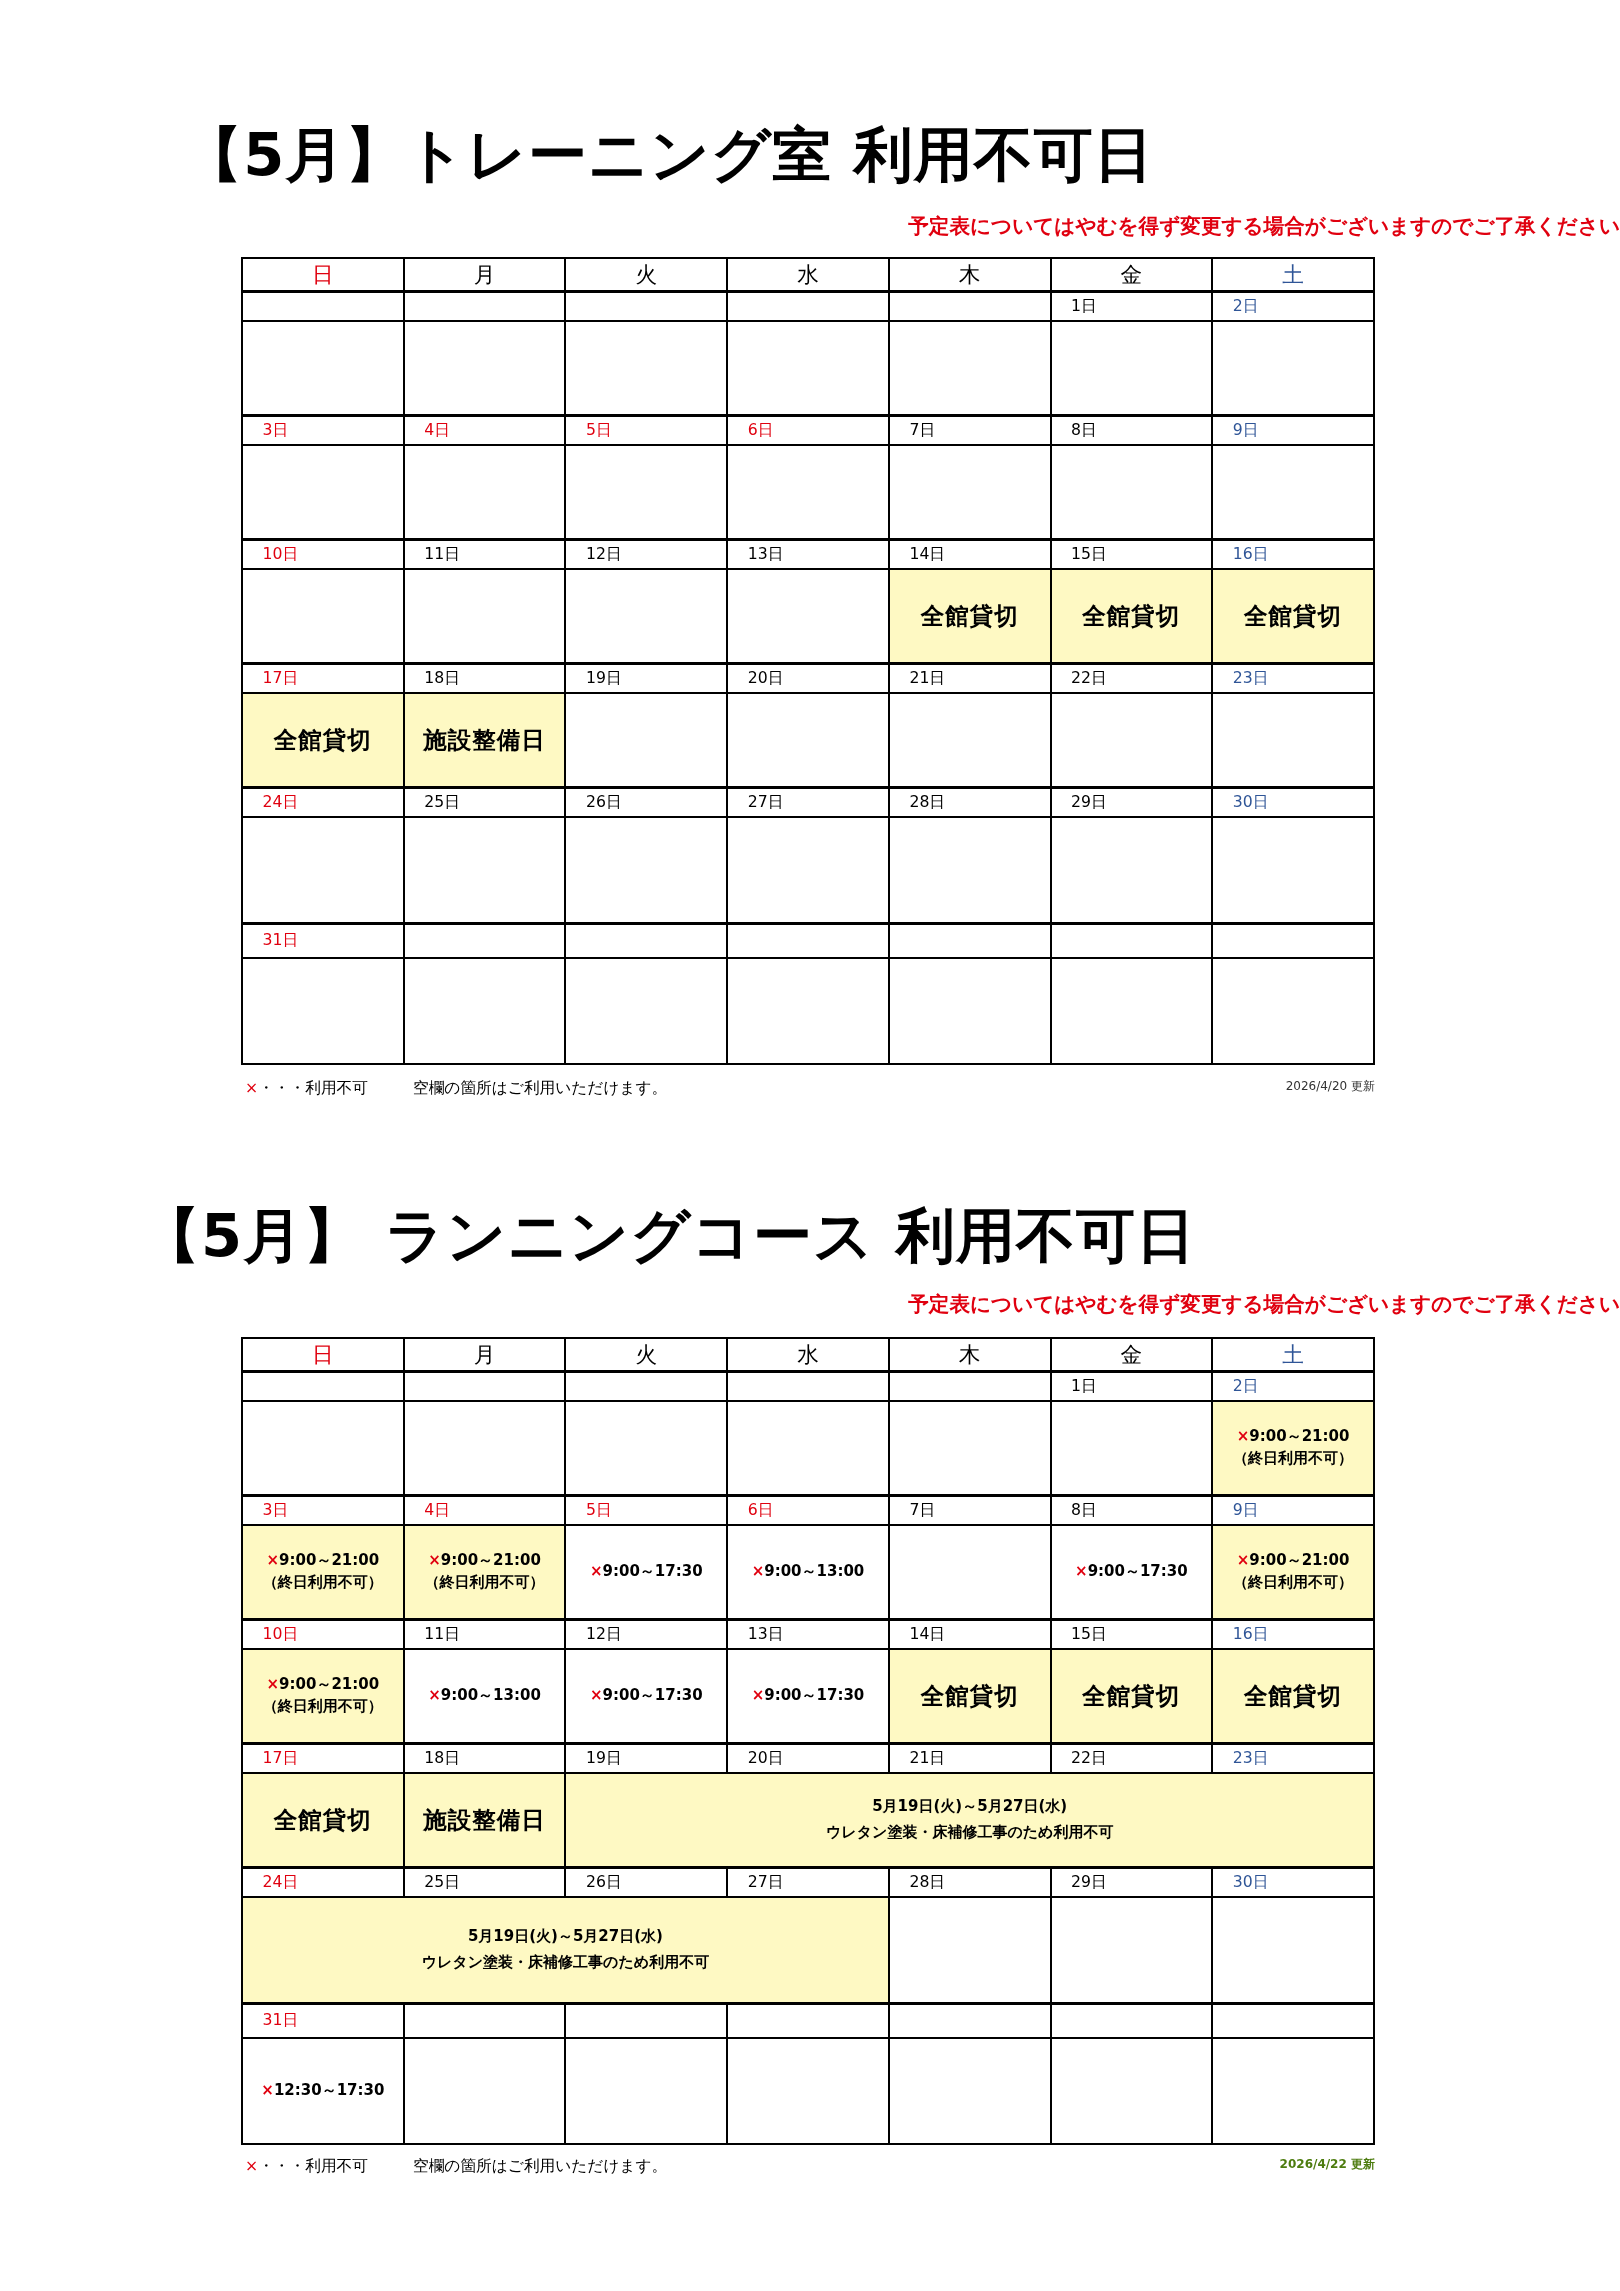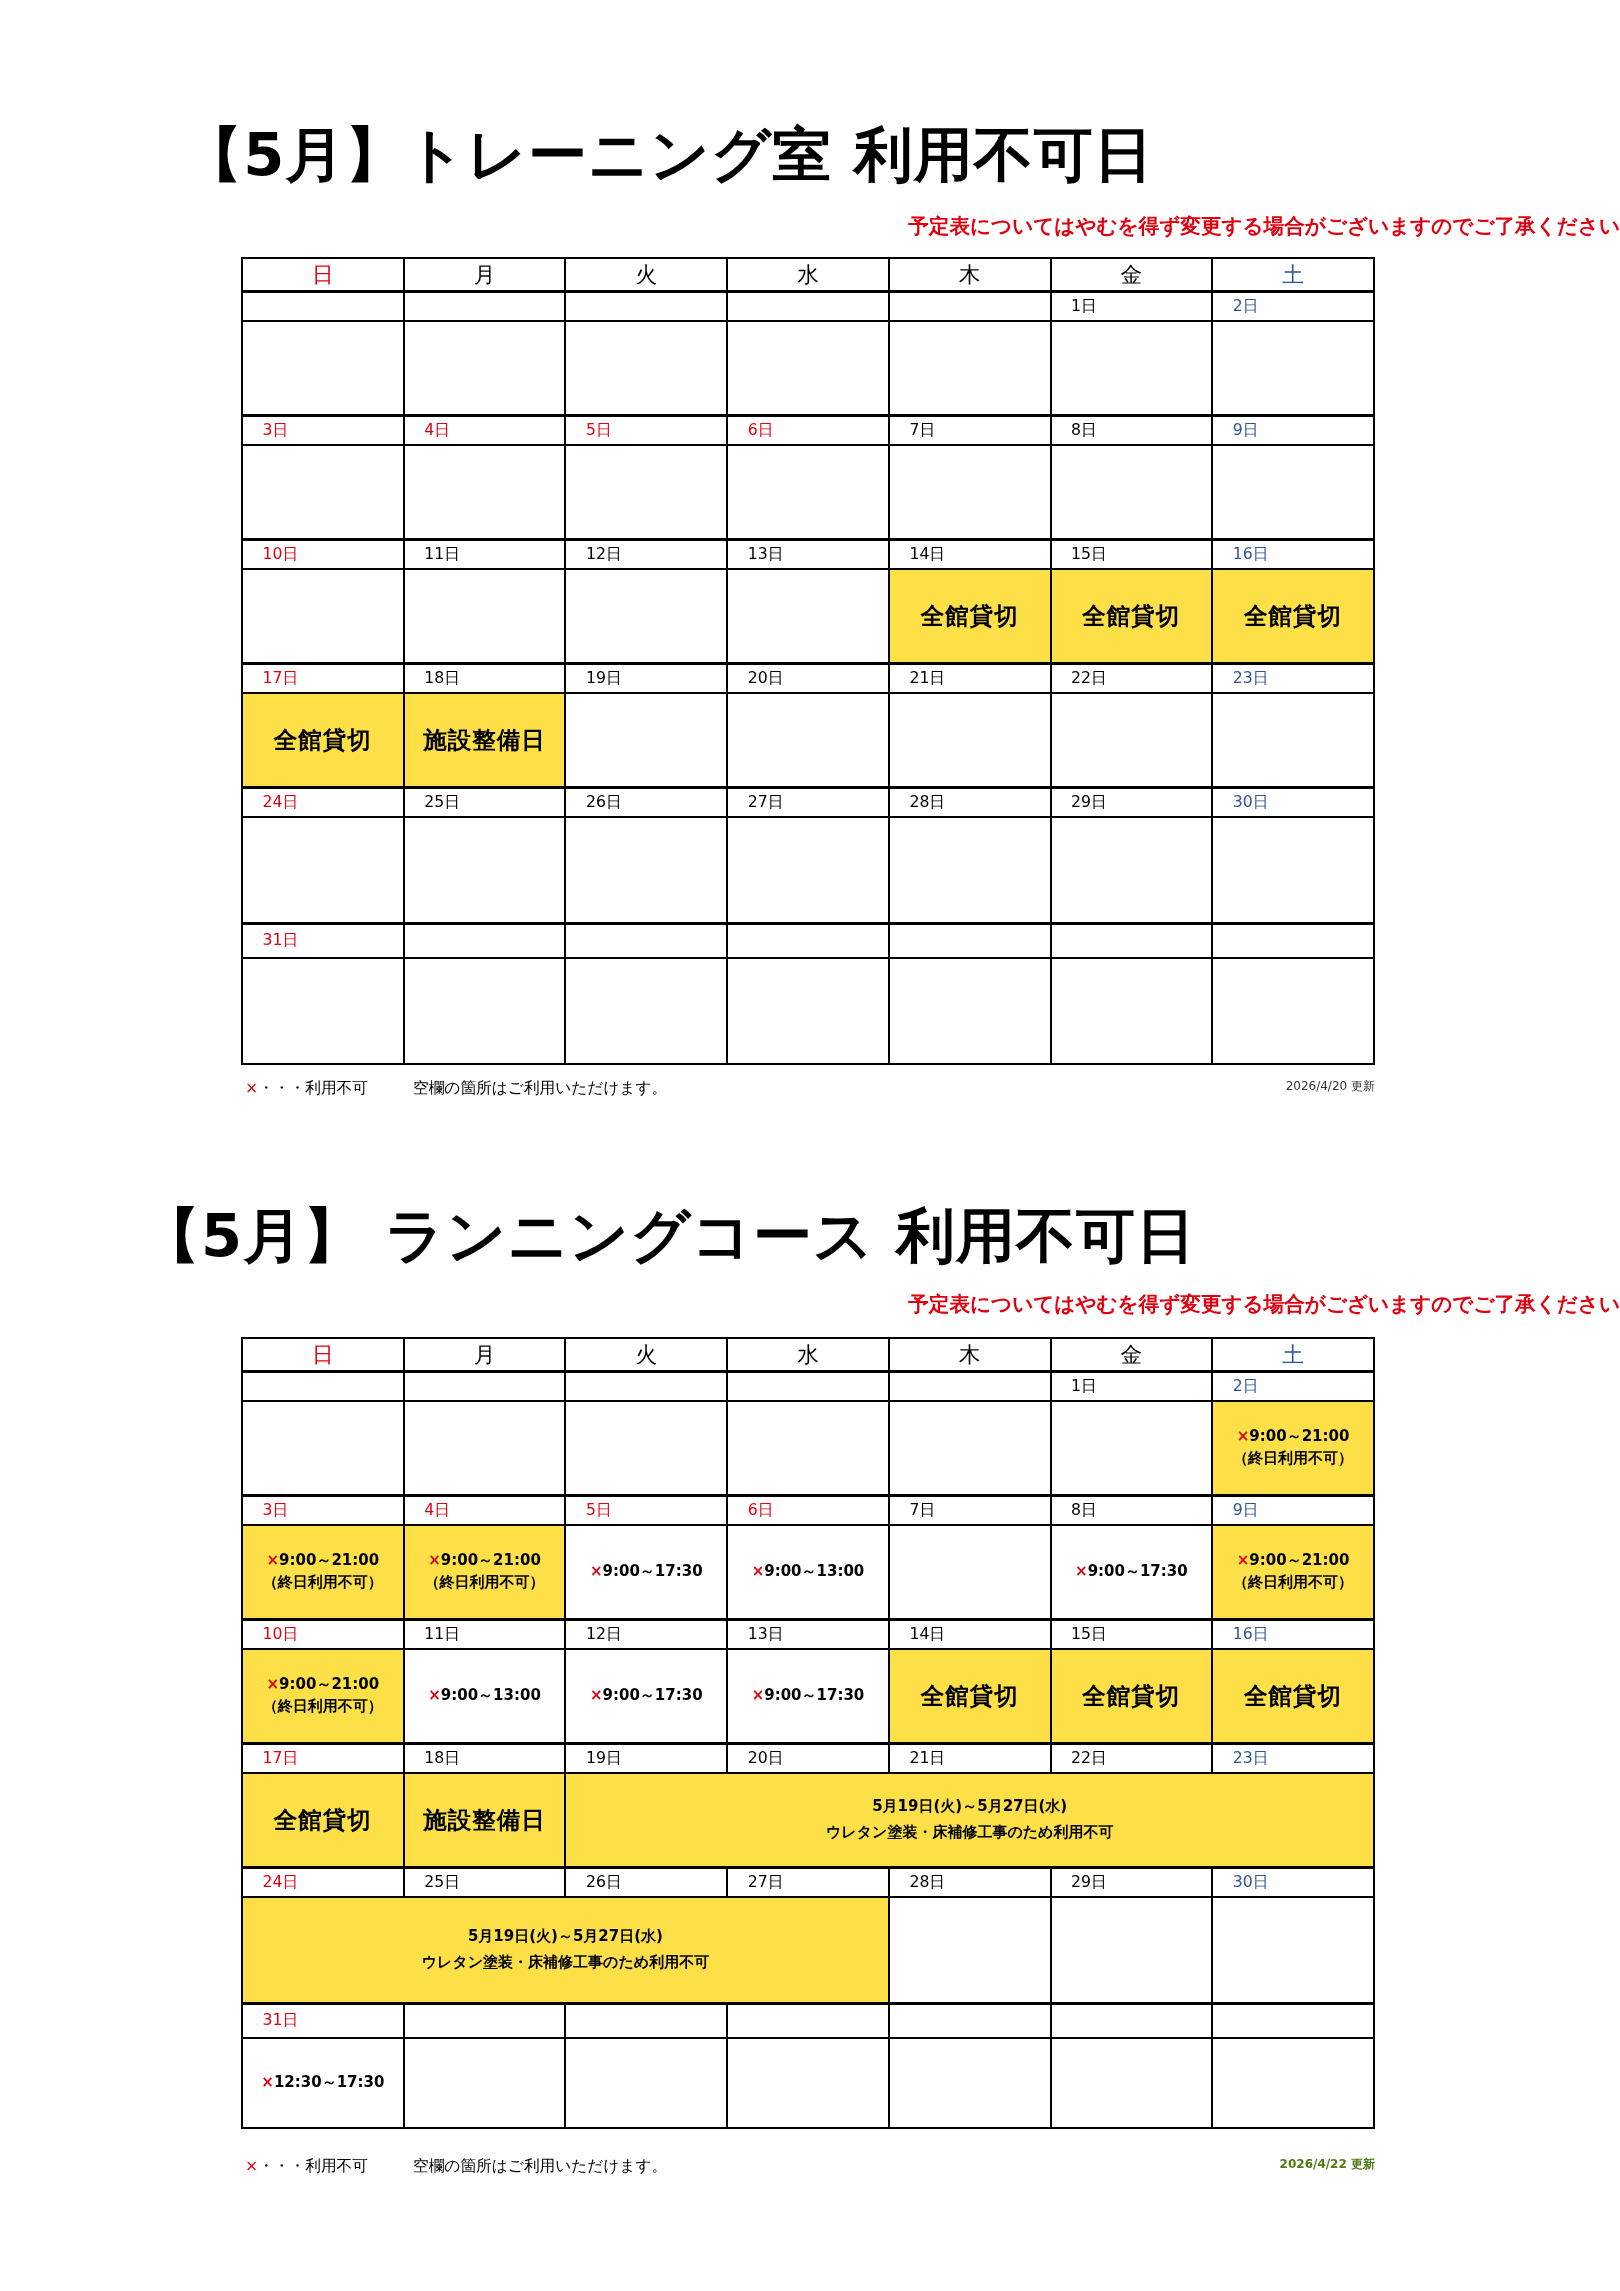--- a/index.html
+++ b/index.html
@@ -11,21 +11,21 @@
             color:#e0000f; font-weight:bold; font-size:20.6px; line-height:1; }
   .cal { position:absolute; left:241px; width:1134px; border-collapse:collapse; table-layout:fixed; }
   .cal td, .cal th { border:2px solid #000; padding:0; overflow:hidden; }
   .cal th { font-weight:normal; font-size:21.6px; text-align:center; }
   .cal .datecell { font-size:15.7px; text-align:left; padding-left:19.6px; vertical-align:middle;
                    border-bottom:1.5px solid #000; }
   .cal tr.daterow td { border-top:3.9px solid #000; }
   .cal tr.daterow.first td { border-top:3.9px solid #000; }
   .cal thead th { border-bottom:3.9px solid #000; }
   .cal .content { text-align:center; vertical-align:middle; font-weight:bold; }
-  .gray { background:#fde047; }
+  .gray { background:#fef9c3; }
   .sun { color:#e0000f; }
   .sat { color:#2f5597; }
   .big { font-size:23.5px; letter-spacing:1px; }
   .time { font-size:15px; line-height:21.6px; }
   .x { color:#e0000f; }
   .closure { font-size:15px; line-height:25.5px; }
   .legend { position:absolute; left:245px; font-size:15.7px; }
   .legend .x { font-weight:normal; }
   .updated { position:absolute; right:245px; font-size:12px; color:#333; }
   .updated.red { color:#4d7c0f; font-weight:bold; }
@@ -331,21 +331,21 @@
 
     <tr class="daterow" style="height:35px;">
       <td class="datecell sun">31日</td>
       <td class="datecell"></td>
       <td class="datecell"></td>
       <td class="datecell"></td>
       <td class="datecell"></td>
       <td class="datecell"></td>
       <td class="datecell"></td>
     </tr>
-    <tr style="height:90px;">
+    <tr style="height:106px;">
       <td class="content time">
         <span class="x">×</span><span>12:30～17:30</span>
       </td>
       <td class="content"></td>
       <td class="content"></td>
       <td class="content"></td>
       <td class="content"></td>
       <td class="content"></td>
       <td class="content"></td>
     </tr>

